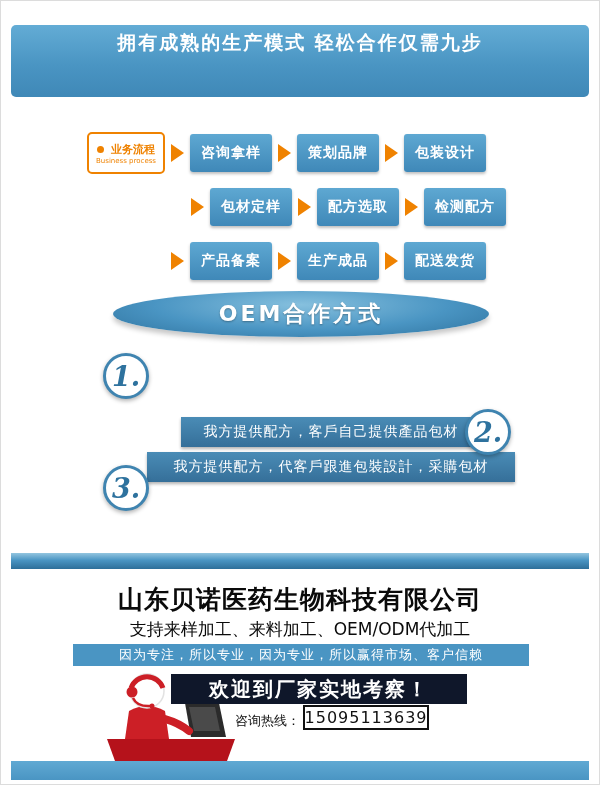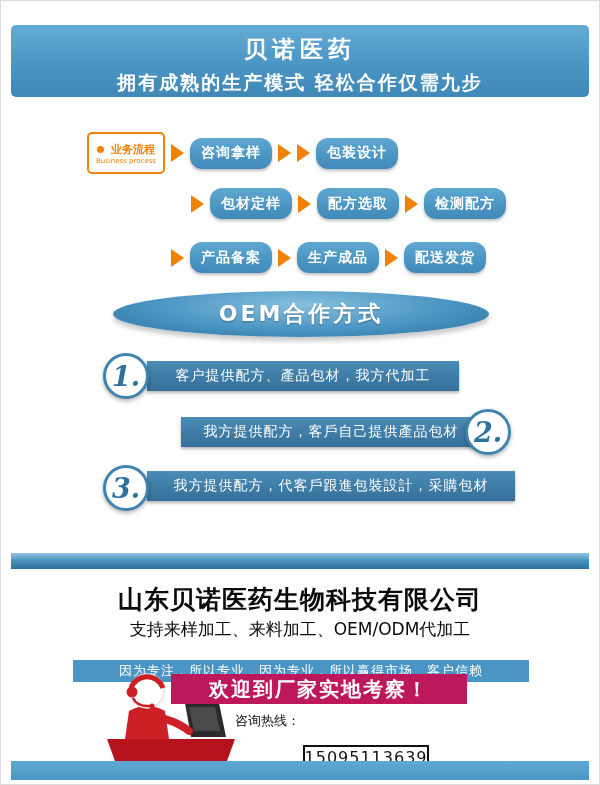--- a/index.html
+++ b/index.html
@@ -19,22 +19,22 @@
   .row1 { left:86px; top:131px; }
   .row2 { left:170px; top:187px;padding-left:20px; }
   .row3 { left:170px; top:241px; }
   .badge { width:78px; height:42px; background:#fff; border:2px solid #ef8200; border-radius:5px;
            display:flex; flex-direction:column; align-items:center; justify-content:center; }
   .badge-main { color:#ef8200; font-size:11px; font-weight:bold; display:flex; align-items:center; gap:7px; }
   .badge-dot { width:7px; height:7px; border-radius:50%; background:#ef8200; display:inline-block; }
   .badge-sub { color:#ef8200; font-size:7px; margin-top:0; }
   .arrow-right { width:0; height:0; border-top:9px solid transparent; border-bottom:9px solid transparent;
                  border-left:13px solid #ef8200; }
-  .step { width:82px; height:31px; background:linear-gradient(180deg,#5ea8d2,#3f88b8);
-          border-radius:12px; color:#fff; font-size:14px; font-weight:bold; letter-spacing:1px;
+  .step { width:82px; height:38px; background:linear-gradient(180deg,#5ea8d2,#3f88b8);
+          border-radius:3px; color:#fff; font-size:14px; font-weight:bold; letter-spacing:1px;
           display:flex; align-items:center; justify-content:center; box-shadow:0 2px 3px rgba(0,0,0,.25); }
 
   
   .oem { position:absolute; left:112px; top:290px; width:376px; height:46px; border-radius:50%;
          background:radial-gradient(ellipse at 50% 30%, #86c0de 0%, #4a95c3 55%, #2e729e 100%);
          color:#fff; display:flex; align-items:center; justify-content:center;
          font-size:22px; font-weight:bold; letter-spacing:3px;
          box-shadow:0 4px 5px rgba(0,0,0,.22); text-shadow:0 1px 2px rgba(0,0,0,.3); }
 
   
@@ -42,66 +42,66 @@
               color:#fff; font-size:14px; letter-spacing:1px;
               display:flex; align-items:center; justify-content:center;
               box-shadow:0 2px 3px rgba(0,0,0,.3); }
   .mode-num { position:absolute; width:46px; height:46px; background:#fff; border:3px solid #3f84b0;
               border-radius:50%; color:#2e729e; z-index:2;
               font-family:"DejaVu Serif","Liberation Serif",serif; font-style:italic; font-weight:bold;
               font-size:27px; display:flex; align-items:center; justify-content:center;
               box-shadow:0 2px 4px rgba(0,0,0,.3); }
   .bar1 { left:146px; top:360px; width:312px; } .num1 { left:102px; top:352px; }
   .bar2 { left:180px; top:416px; width:300px; } .num2 { left:464px; top:408px; }
-  .bar3 { left:146px; top:470px; width:368px; } .num3 { left:102px; top:464px; }
+  .bar3 { left:146px; top:451px; width:368px; } .num3 { left:102px; top:464px; }
 
   
   .divider { position:absolute; left:10px; top:552px; width:578px; height:16px;
              background:linear-gradient(180deg,#93c5df 0%,#4a95c3 45%,#2d6e99 100%); }
 
   
   .company { position:absolute; left:0; top:582px; width:100%; text-align:center;
              font-size:25px; font-weight:bold; color:#0a0a0a; letter-spacing:1px; }
   .services { position:absolute; left:0; top:617px; width:100%; text-align:center;
               font-size:17px; font-weight:normal; color:#0a0a0a; }
   .slogan { position:absolute; left:72px; top:643px; width:456px; height:22px; background:#4a95c3;
             color:#fff; font-size:13px; letter-spacing:1px;
-            display:flex; align-items:center; justify-content:center;margin-top:16px; }
-  .welcome { position:absolute; left:170px; top:673px; width:296px; height:30px; background:#be185d;
+            display:flex; align-items:center; justify-content:center; }
+  .welcome { position:absolute; left:170px; top:673px; width:296px; height:30px; background:#0f172a;
              color:#fff; font-size:20px; font-weight:bold; letter-spacing:2px;
              display:flex; align-items:center; justify-content:center; }
   .hotline-label { position:absolute; left:234px; top:711px; font-size:13px; color:#111; }
   .hotline-box { position:absolute; left:302px; top:704px; width:126px; height:25px; background:#fff;
                  border:2px solid #111; color:#111; font-size:16px; letter-spacing:1px;
-                 display:flex; align-items:center; justify-content:center;margin-top:40px; }
+                 display:flex; align-items:center; justify-content:center; }
   .agent { position:absolute; left:98px; top:660px; width:144px; height:102px; }
   .footer-band { position:absolute; left:10px; top:760px; width:578px; height:19px;
                  background:linear-gradient(180deg,#60a9d3,#4a95c3); }
 </style>
 </head>
 <body>
 
 <div class="page">
 
   <div class="header">
-    <div class="title">贝诺医药</div>
     <div class="subtitle">拥有成熟的生产模式 轻松合作仅需九步</div>
   </div>
 
   <div class="flow-row row1">
     <div class="badge">
       <div class="badge-main">
         <span class="badge-dot"></span>
         <span>业务流程</span>
       </div>
       <div class="badge-sub">Business process</div>
     </div>
     <div class="arrow-right"></div>
     <div class="step">咨询拿样</div>
     <div class="arrow-right"></div>
+    <div class="step">策划品牌</div>
     <div class="arrow-right"></div>
     <div class="step">包装设计</div>
   </div>
 
   <div class="flow-row row2">
     <div class="arrow-right"></div>
     <div class="step">包材定样</div>
     <div class="arrow-right"></div>
     <div class="step">配方选取</div>
     <div class="arrow-right"></div>
@@ -113,21 +113,20 @@
     <div class="step">产品备案</div>
     <div class="arrow-right"></div>
     <div class="step">生产成品</div>
     <div class="arrow-right"></div>
     <div class="step">配送发货</div>
   </div>
 
   <div class="oem">OEM合作方式</div>
 
   <div class="mode-num num1">1.</div>
-  <div class="mode-bar bar1">客户提供配方、產品包材，我方代加工</div>
 
   <div class="mode-bar bar2">我方提供配方，客戶自己提供產品包材</div>
   <div class="mode-num num2">2.</div>
 
   <div class="mode-num num3">3.</div>
   <div class="mode-bar bar3">我方提供配方，代客戶跟進包裝設計，采購包材</div>
 
   <div class="divider"></div>
 
   <div class="company">山东贝诺医药生物科技有限公司</div>

